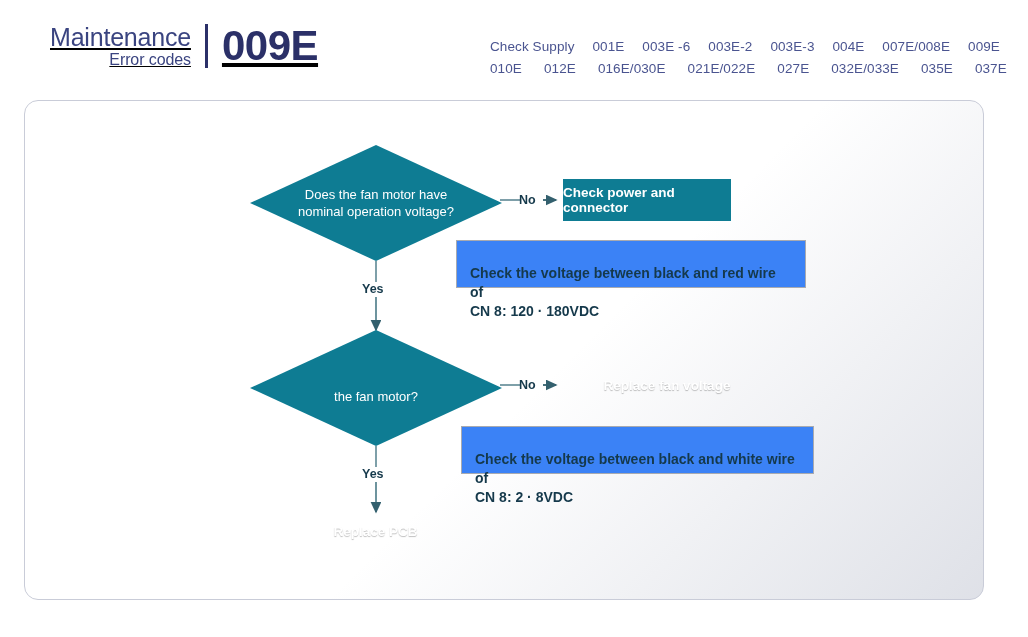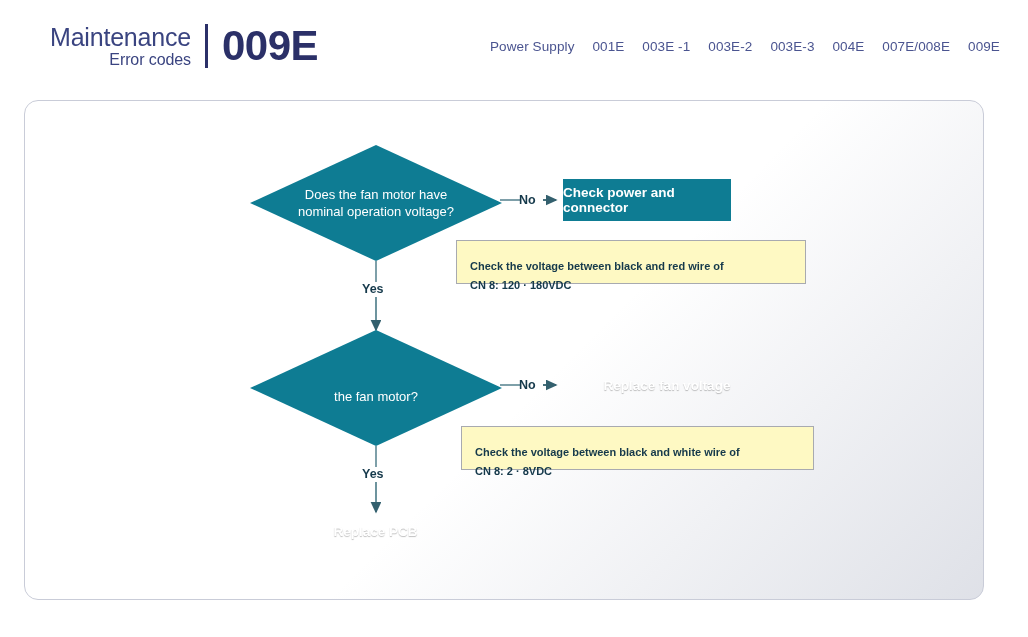--- a/index.html
+++ b/index.html
@@ -19,20 +19,21 @@
   #header {
     position: absolute;
     left: 0; top: 0;
     width: 1028px; height: 92px;
   }
   #brand-block {
     position: absolute;
     left: 50px; top: 22px;
     display: flex;
     align-items: stretch;
+    text-decoration: underline;
   }
   #brand-text {
     display: flex;
     flex-direction: column;
     align-items: flex-end;
     justify-content: center;
     padding-right: 14px;
     line-height: 1.08;
   }
   #brand-title {
@@ -149,28 +150,28 @@
     text-shadow: 0 1px 1px rgba(0,0,0,0.25);
   }
   .box-grad-inner {
     position: relative;
     z-index: 2;
   }
 
   
   .note {
     position: absolute;
-    background: #fef9c3;
+    background: #3b82f6;
     border: 1px solid #a8aab0;
     box-sizing: border-box;
     color: #15394b;
-    font-size: 11px;
+    font-size: 14px;
     font-weight: bold;
     line-height: 19px;
-    padding: 16px 13px;
+    padding: 23px 13px;
   }
 
   
   .conn-label {
     position: absolute;
     color: #15394b;
     font-size: 12.5px;
     font-weight: bold;
     background: transparent;
   }
@@ -184,29 +185,39 @@
     <div id="brand-text">
       <div id="brand-title">Maintenance</div>
       <div id="brand-subtitle">Error codes</div>
     </div>
     <div id="brand-divider"></div>
     <div id="error-code">009E</div>
   </div>
 
   <div id="code-index">
     <div class="code-row" id="code-row-1">
-      <span class="code-item">Power Supply</span>
+      <span class="code-item">Check Supply</span>
       <span class="code-item">001E</span>
-      <span class="code-item">003E -1</span>
+      <span class="code-item">003E -6</span>
       <span class="code-item">003E-2</span>
       <span class="code-item">003E-3</span>
       <span class="code-item">004E</span>
       <span class="code-item">007E/008E</span>
       <span class="code-item">009E</span>
     </div>
+    <div class="code-row" id="code-row-2">
+      <span class="code-item">010E</span>
+      <span class="code-item">012E</span>
+      <span class="code-item">016E/030E</span>
+      <span class="code-item">021E/022E</span>
+      <span class="code-item">027E</span>
+      <span class="code-item">032E/033E</span>
+      <span class="code-item">035E</span>
+      <span class="code-item">037E</span>
+    </div>
   </div>
 
 </div>
 
 <div id="card"></div>
 
 <svg id="flow" viewBox="0 0 1028 637">
   <defs>
     <marker id="arrowhead" markerWidth="7" markerHeight="7" refX="5.6" refY="3" orient="auto">
       <path d="M0,0 L6.5,3 L0,6 z" fill="#33606e"></path>

